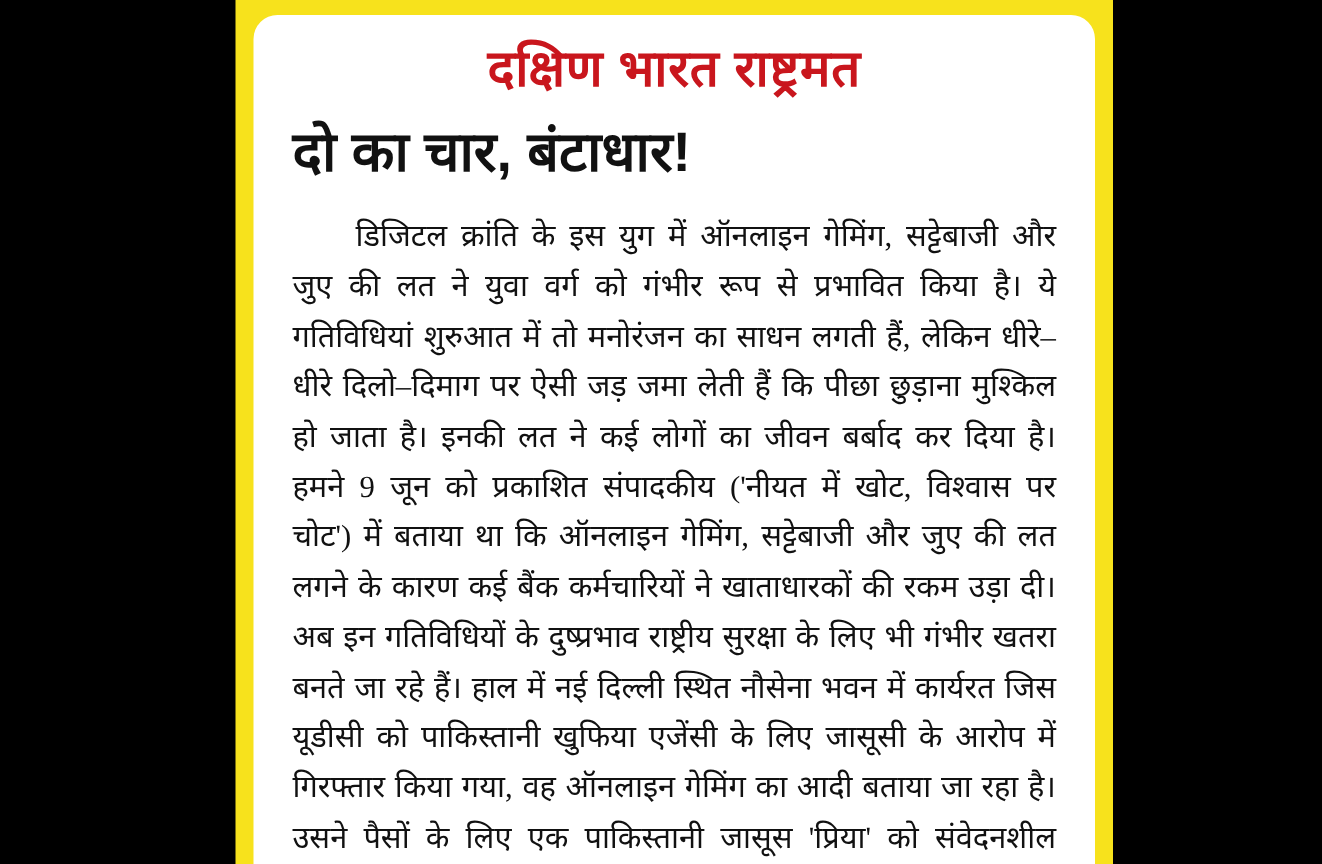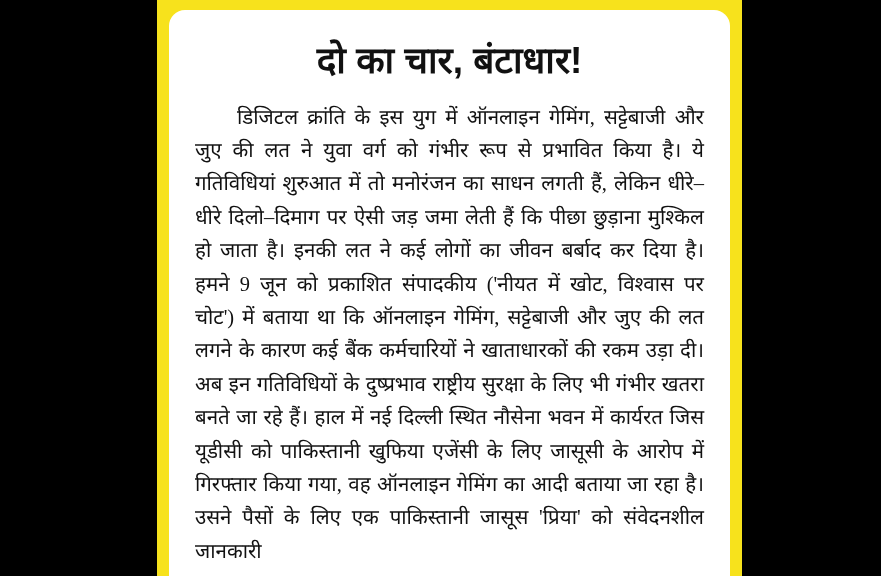--- a/index.html
+++ b/index.html
@@ -46,21 +46,20 @@
     text-align: center;
     color: #c9161d;
     font-family: "Liberation Sans", sans-serif;
     font-weight: bold;
     font-size: 34px;
     letter-spacing: 0.5px;
     line-height: 1.1;
     margin-top: 4px;
   }
   .headline {
-    text-align: center;
     color: #111111;
     font-family: "Liberation Sans", sans-serif;
     font-weight: bold;
     font-size: 37px;
     line-height: 1.15;
     margin-top: 16px;
   }
   .bodytext {
     margin-top: 18px;
     color: #111111;
@@ -73,17 +72,18 @@
     word-spacing: 1px;
   }
   
 </style>
 </head>
 <body>
 
 <div class="page">
   <div class="yellow-frame">
     <div class="card">
+      <div class="masthead">दक्षिण भारत राष्ट्रमत</div>
       <div class="headline">दो का चार, बंटाधार!</div>
       <div class="bodytext">डिजिटल क्रांति के इस युग में ऑनलाइन गेमिंग, सट्टेबाजी और जुए की लत ने युवा वर्ग को गंभीर रूप से प्रभावित किया है। ये गतिविधियां शुरुआत में तो मनोरंजन का साधन लगती हैं, लेकिन धीरे–धीरे दिलो–दिमाग पर ऐसी जड़ जमा लेती हैं कि पीछा छुड़ाना मुश्किल हो जाता है। इनकी लत ने कई लोगों का जीवन बर्बाद कर दिया है। हमने 9 जून को प्रकाशित संपादकीय ('नीयत में खोट, विश्वास पर चोट') में बताया था कि ऑनलाइन गेमिंग, सट्टेबाजी और जुए की लत लगने के कारण कई बैंक कर्मचारियों ने खाताधारकों की रकम उड़ा दी। अब इन गतिविधियों के दुष्प्रभाव राष्ट्रीय सुरक्षा के लिए भी गंभीर खतरा बनते जा रहे हैं। हाल में नई दिल्ली स्थित नौसेना भवन में कार्यरत जिस यूडीसी को पाकिस्तानी खुफिया एजेंसी के लिए जासूसी के आरोप में गिरफ्तार किया गया, वह ऑनलाइन गेमिंग का आदी बताया जा रहा है। उसने पैसों के लिए एक पाकिस्तानी जासूस 'प्रिया' को संवेदनशील जानकारी</div>
     </div>
   </div>
 </div>
 
 </body></html>

